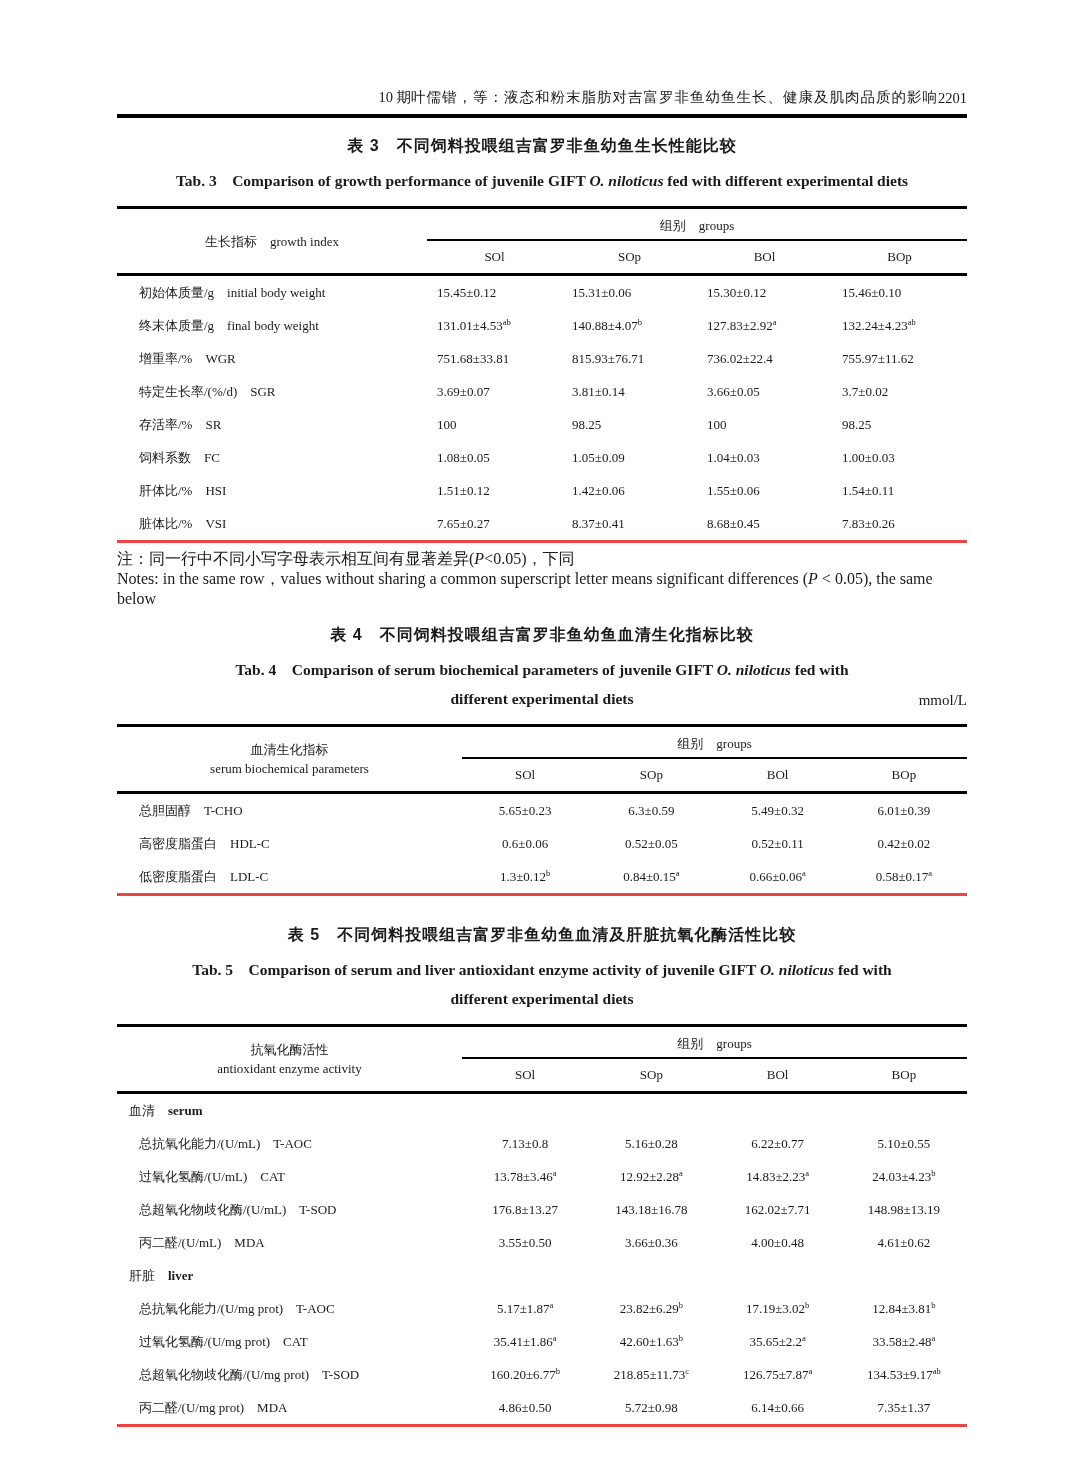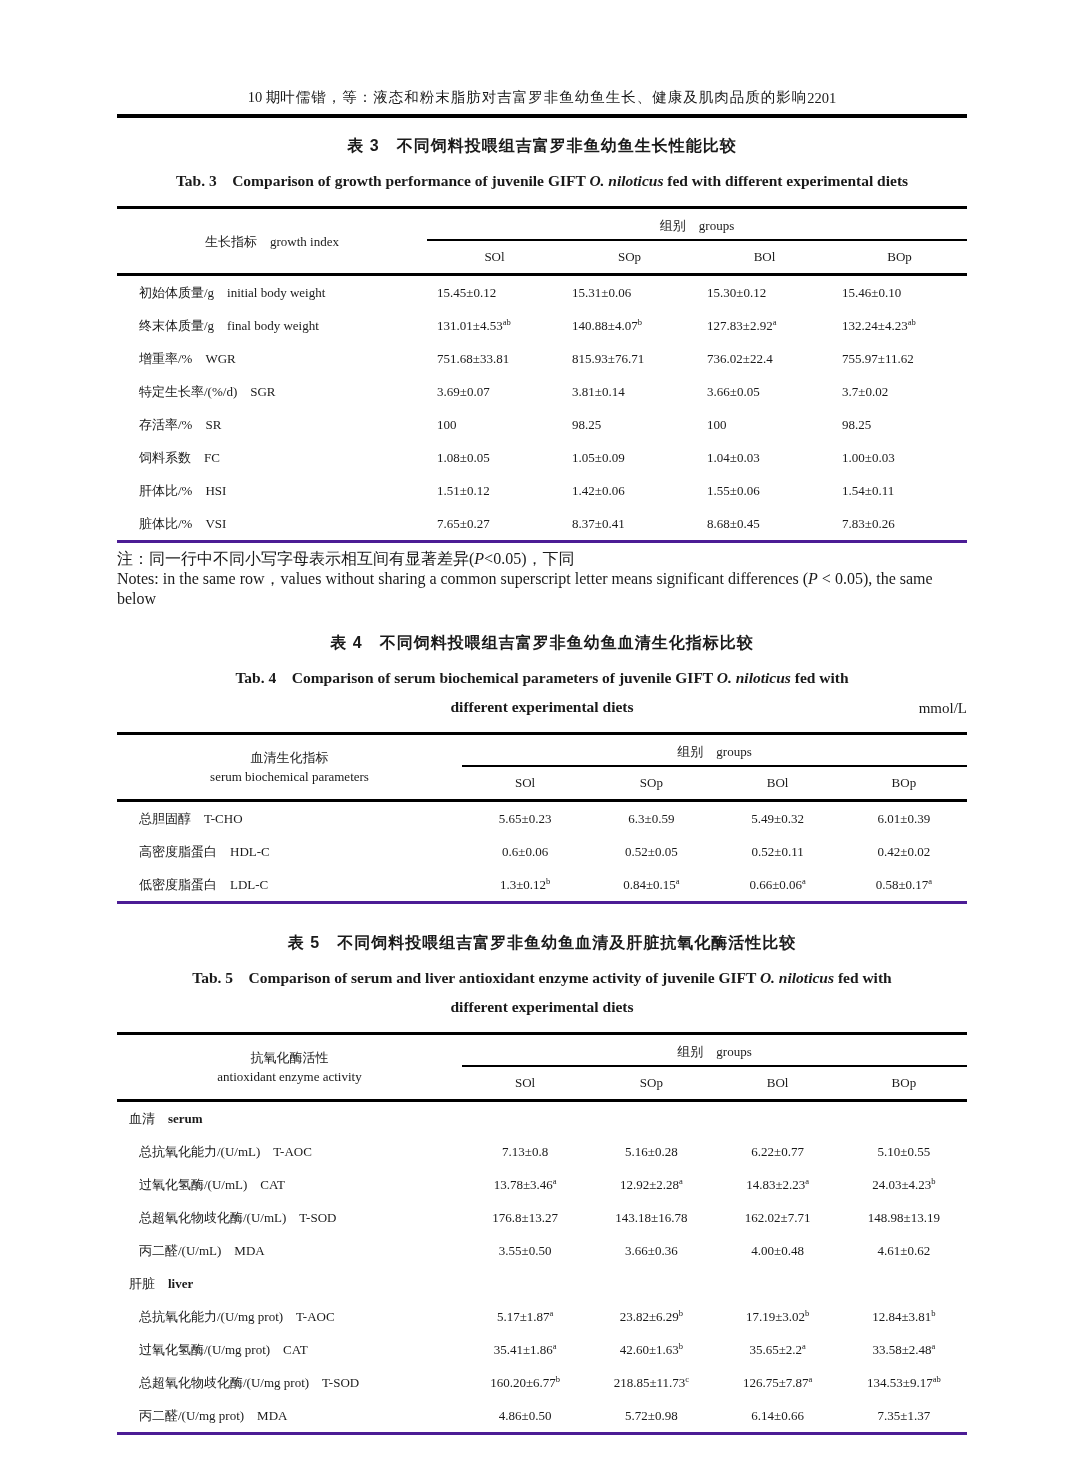--- a/index.html
+++ b/index.html
@@ -3,21 +3,21 @@
 <meta charset="utf-8">
 <style>
   html,body{margin:0;padding:0;background:#ffffff;}
   body{
     width:1084px;height:1473px;position:relative;overflow:hidden;
     font-family:"Liberation Serif","DejaVu Serif",serif;color:#1a1a1a;
   }
   .content{padding:0 117px;}
   
   .runhead{
-    margin:88px 0 0 0;display:flex;justify-content:center;align-items:flex-end;
+    margin:88px 0 0 0;display:flex;justify-content:flex-end;align-items:flex-end;
     font-size:14.5px;border-bottom:4px solid #000;padding-bottom:7px;
   }
   .runhead .mid{letter-spacing:1px;}
   
   .capzh{
     margin-top:18px;text-align:center;font-weight:bold;font-size:16px;
     font-family:"Liberation Sans","DejaVu Sans",sans-serif;letter-spacing:1px;
   }
   .capen{
     margin-top:9px;text-align:center;font-weight:bold;font-size:15.5px;line-height:29px;
@@ -32,21 +32,21 @@
   .t3{--stub:310px;}
   .t4{--stub:345px;}
   .t5{--stub:345px;}
   .thead{
     display:grid;grid-template-columns:var(--stub) 1fr;
     border-top:3px solid #000;border-bottom:3px solid #000;
   }
   .stub-h{display:flex;align-items:center;justify-content:center;text-align:center;line-height:19px;}
   .groups-label{height:30px;line-height:33px;text-align:center;border-bottom:2px solid #000;}
   .col-heads{display:grid;grid-template-columns:repeat(4,1fr);height:32px;line-height:32px;text-align:center;}
-  .tbody{border-bottom:3px solid #4c1d95;}
+  .tbody{border-bottom:3px solid #ef4444;}
   .row{display:grid;grid-template-columns:var(--stub) repeat(4,1fr);height:33px;align-items:center;}
   .row.section{display:block;line-height:33px;}
   .lbl{padding-left:22px;white-space:nowrap;}
   .sec-label{padding-left:12px;}
   .sec-label b{font-size:13px;}
   .t3 .val{text-align:left;padding-left:10px;white-space:nowrap;}
   .t4 .val,.t5 .val{text-align:center;white-space:nowrap;}
   sup{font-size:8.5px;line-height:0;vertical-align:super;}
   
   .notes{margin-top:6px;font-size:16px;line-height:20px;}
@@ -133,21 +133,21 @@
           <div class="val">8.68±0.45</div>
           <div class="val">7.83±0.26</div>
         </div>
       </div>
   </div>
   <div class="notes">
     <div>注：同一行中不同小写字母表示相互间有显著差异(<i>P</i>&lt;0.05)，下同</div>
     <div>Notes: in the same row，values without sharing a common superscript letter means significant differences (<i>P</i> &lt; 0.05), the same below</div>
   </div>
 
-  <div class="capzh" style="margin-top:24px;">表 4　不同饲料投喂组吉富罗非鱼幼鱼血清生化指标比较</div>
+  <div class="capzh" style="margin-top:16px;">表 4　不同饲料投喂组吉富罗非鱼幼鱼血清生化指标比较</div>
   <div class="capwrap">
     <div class="capen">Tab. 4　Comparison of serum biochemical parameters of juvenile GIFT <i>O. niloticus</i> fed with<br>different experimental diets</div>
     <span class="unit">mmol/L</span>
   </div>
   <div class="tb t4">
     <div class="thead">
       <div class="stub-h">血清生化指标<br>serum biochemical parameters</div>
       <div>
         <div class="groups-label">组别　groups</div>
         <div class="col-heads">

